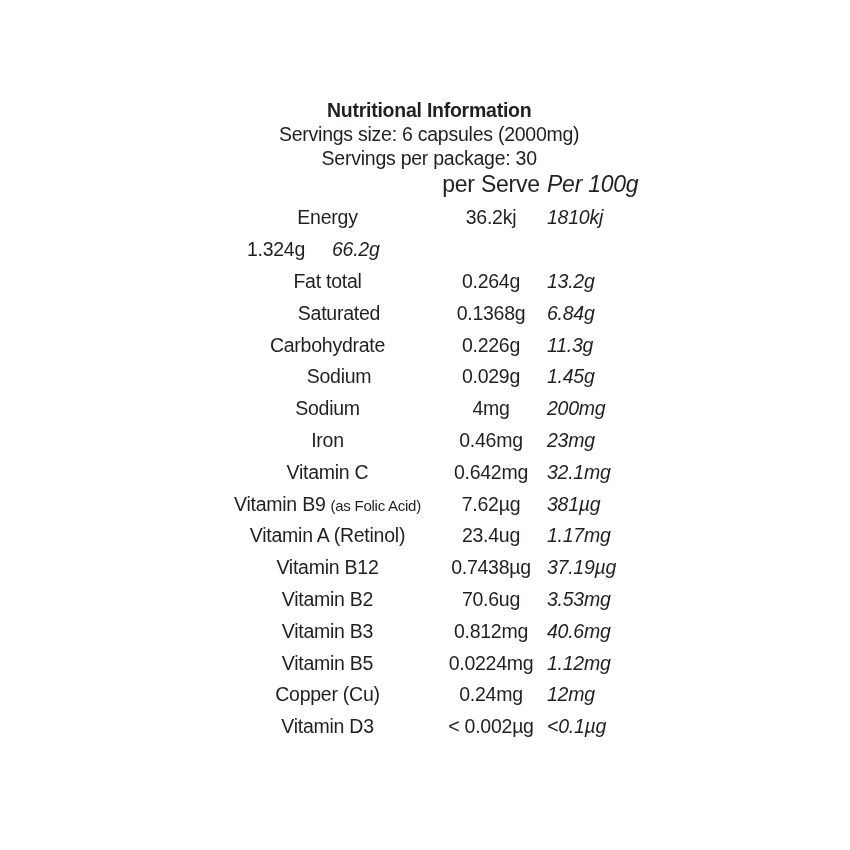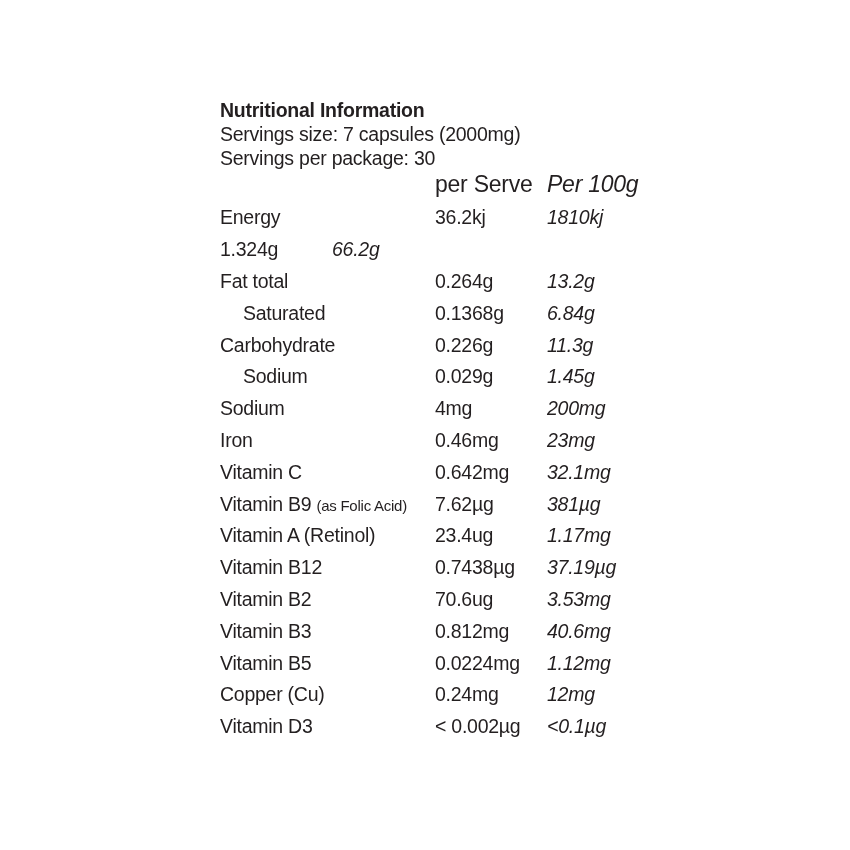--- a/index.html
+++ b/index.html
@@ -10,20 +10,21 @@
     background: #ffffff;
     overflow: hidden;
     font-family: "Liberation Sans", sans-serif;
     color: #231f20;
   }
   .panel {
     position: absolute;
     left: 220px;
     top: 99px;
     letter-spacing: -0.25px;
+    text-align: center;
   }
   .title {
     font-size: 19.5px;
     line-height: 23.8px;
     font-weight: bold;
   }
   .subline {
     font-size: 19.5px;
     line-height: 23.8px;
   }
@@ -63,21 +64,21 @@
   .label-note {
     font-size: 15px;
     margin-left: 5px;
   }
 </style>
 </head>
 <body>
 
 <div class="panel">
   <div class="title">Nutritional Information</div>
-  <div class="subline">Servings size: 7 capsules (2000mg)</div>
+  <div class="subline">Servings size: 6 capsules (2000mg)</div>
   <div class="subline">Servings per package: 30</div>
 
   <div class="header-row">
     <span class="col-label"></span>
     <span class="col-serve">per Serve</span>
     <span class="col-100g">Per 100g</span>
   </div>
 
   <div class="rows" id="rows">
   <div class="row">

